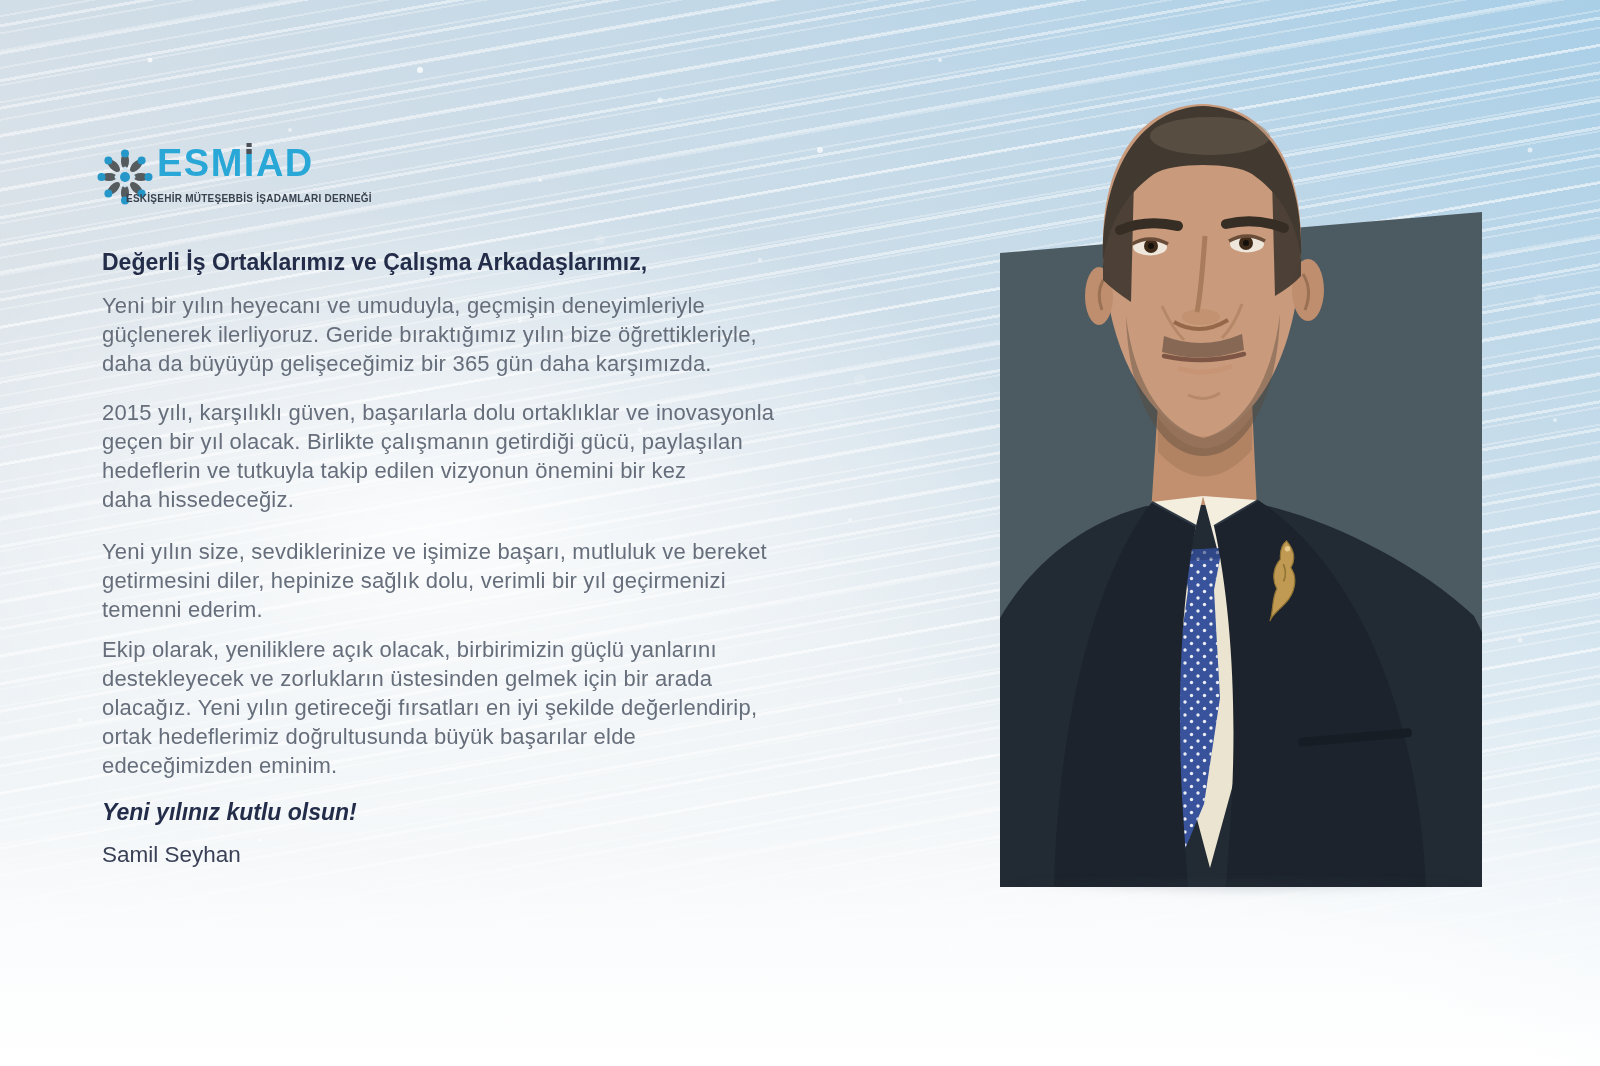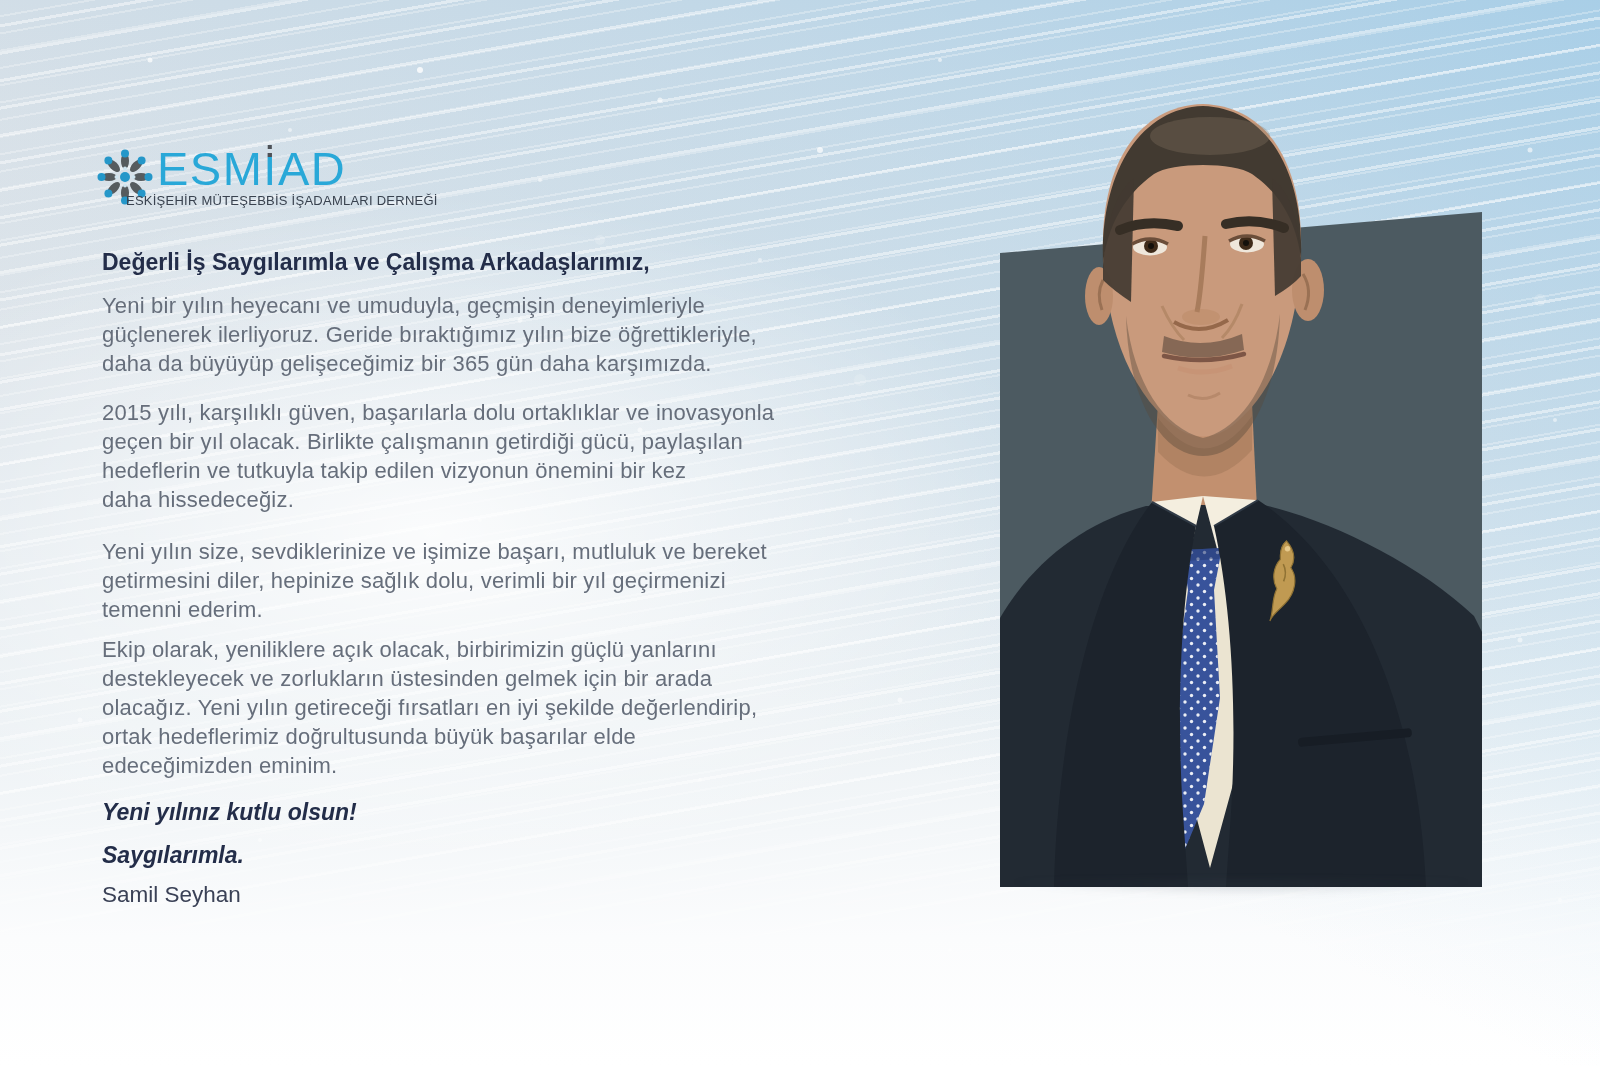--- a/index.html
+++ b/index.html
@@ -18,32 +18,32 @@
       repeating-linear-gradient(170deg, rgba(255,255,255,0) 0px, rgba(255,255,255,0) 15px, rgba(255,255,255,0.28) 15px, rgba(255,255,255,0.28) 17px);
     -webkit-mask-image:linear-gradient(to bottom, #000 72%, rgba(0,0,0,0.25) 92%, transparent 100%);
     mask-image:linear-gradient(to bottom, #000 72%, rgba(0,0,0,0.25) 92%, transparent 100%);
   }
   .snow { position:absolute; inset:0; pointer-events:none; }
 
   
   .logo-icon { position:absolute; left:96px; top:148px; width:58px; height:58px; }
   .brand {
     position:absolute; left:157px; top:143px;
-    font-size:47px; font-weight:normal; letter-spacing:1.5px; color:#29A8D8; line-height:1.1;
+    font-size:38px; font-weight:bold; letter-spacing:1.5px; color:#29A8D8; line-height:1.1;
   }
   .brand-i { color:#29A8D8; }
   @supports (-webkit-background-clip: text) {
     .brand-i {
       background:linear-gradient(to bottom, #4D5157 0%, #4D5157 29%, #29A8D8 29%);
       -webkit-background-clip:text; background-clip:text; color:transparent;
     }
   }
   .brand-sub {
     position:absolute; left:98px; top:193px; width:320px;
-    font-size:13px; font-weight:normal; letter-spacing:0.25px; color:#39424F;padding-left:28px;
+    font-size:10px; font-weight:bold; letter-spacing:0.25px; color:#39424F;padding-left:28px;
   }
 
   
   .letter { position:absolute; left:102px; top:247px; width:900px; color:#666E7B; }
   .letter p { margin:0; white-space:pre-line; }
   .salutation { font-size:23px; font-weight:bold; color:#232D49; line-height:30px; margin-bottom:14px !important; }
   .body-p { font-size:22px; line-height:29px; letter-spacing:0.2px; }
   .mb20 { margin-bottom:20px !important; }
   .mb23 { margin-bottom:23px !important; }
   .mb17 { margin-bottom:17px !important; }
@@ -131,38 +131,37 @@
         <circle cx="20.5" cy="29" r="2"></circle>
           <circle cx="37.5" cy="29" r="2"></circle>
       </g>
     </g>
   </svg>
 
   <div class="brand"><span>ESM</span><span class="brand-i">İ</span><span>AD</span></div>
   <div class="brand-sub">ESKİŞEHİR MÜTEŞEBBİS İŞADAMLARI DERNEĞİ</div>
 
   <main class="letter">
-    <p class="salutation">Değerli İş Saygılarımla ve Çalışma Arkadaşlarımız,</p>
+    <p class="salutation">Değerli İş Ortaklarımız ve Çalışma Arkadaşlarımız,</p>
     <p class="body-p mb20">Yeni bir yılın heyecanı ve umuduyla, geçmişin deneyimleriyle
 güçlenerek ilerliyoruz. Geride bıraktığımız yılın bize öğrettikleriyle,
 daha da büyüyüp gelişeceğimiz bir 365 gün daha karşımızda.</p>
     <p class="body-p mb23">2015 yılı, karşılıklı güven, başarılarla dolu ortaklıklar ve inovasyonla
 geçen bir yıl olacak. Birlikte çalışmanın getirdiği gücü, paylaşılan
 hedeflerin ve tutkuyla takip edilen vizyonun önemini bir kez
 daha hissedeceğiz.</p>
     <p class="body-p mb11">Yeni yılın size, sevdiklerinize ve işimize başarı, mutluluk ve bereket
 getirmesini diler, hepinize sağlık dolu, verimli bir yıl geçirmenizi
 temenni ederim.</p>
     <p class="body-p mb17">Ekip olarak, yeniliklere açık olacak, birbirimizin güçlü yanlarını
 destekleyecek ve zorlukların üstesinden gelmek için bir arada
 olacağız. Yeni yılın getireceği fırsatları en iyi şekilde değerlendirip,
 ortak hedeflerimiz doğrultusunda büyük başarılar elde
 edeceğimizden eminim.</p>
     <p class="closer mb13">Yeni yılınız kutlu olsun!</p>
-    <p class="closer mb10">Saygılarımla.</p>
     <p class="sig">Samil Seyhan</p>
   </main>
 
   <svg class="portrait" viewBox="0 0 482 799">
 
     <polygon points="0,165 482,124 482,799 0,799" fill="#4C5A61"></polygon>
 
     <g>
 
       <path d="M158,315 L252,315 L258,442 L150,442 Z" fill="#C2906F"></path>

